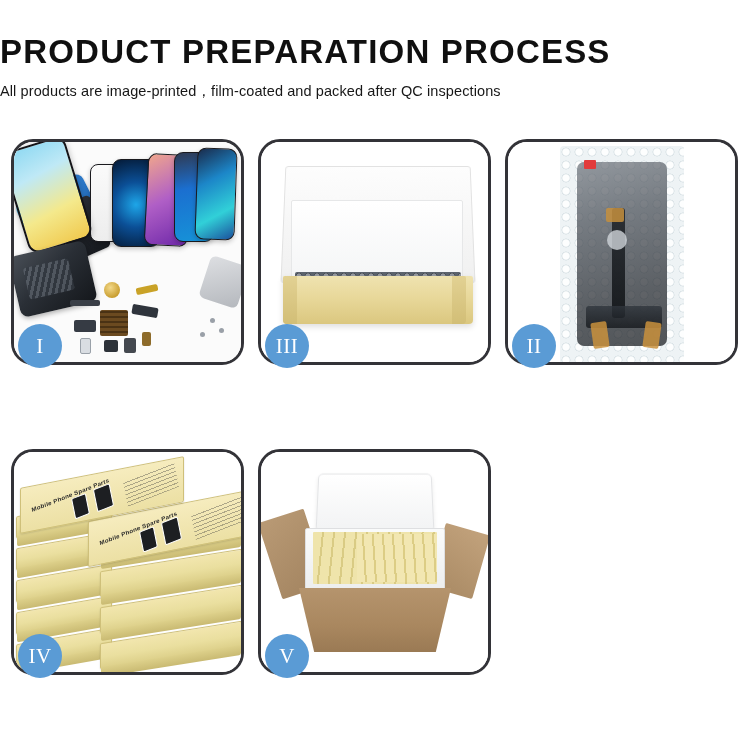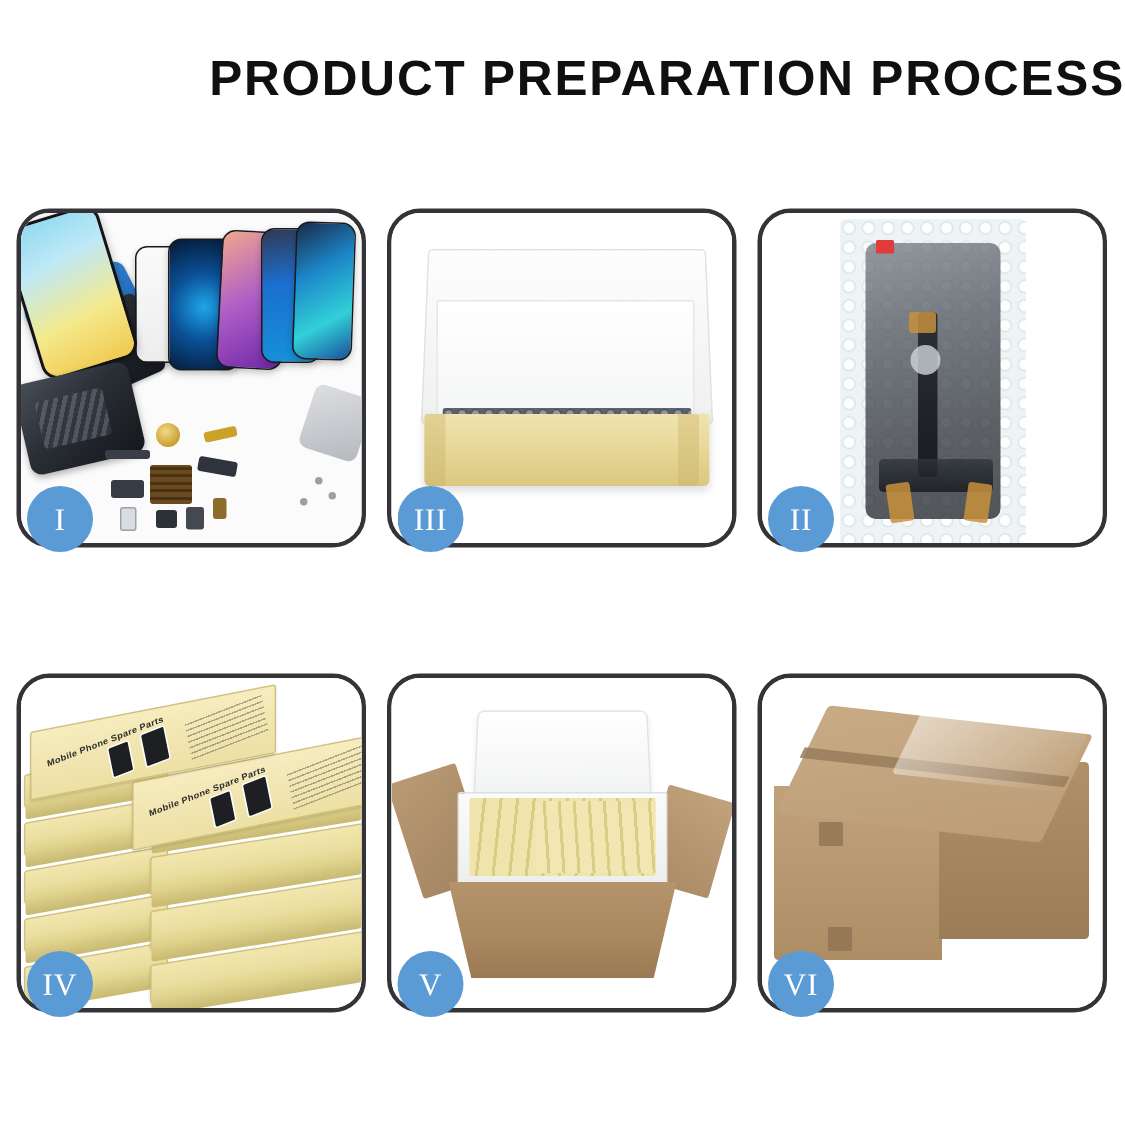--- a/index.html
+++ b/index.html
@@ -5,21 +5,21 @@
   * { box-sizing: border-box; margin: 0; padding: 0; }
   html, body {
     width: 750px; height: 750px;
     background: #ffffff;
     font-family: "Liberation Sans", sans-serif;
     overflow: hidden;
   }
   .page { position: relative; width: 750px; height: 750px; background: #fff; }
 
   
-  .header { padding-top: 34px; text-align: right; }
+  .header { padding-top: 34px; text-align: left; }
   .title {
     font-size: 33px;
     font-weight: 700;
     letter-spacing: 1.2px;
     color: #101010;
     line-height: 1.1;
     white-space: nowrap;
     font-family: "Liberation Sans", sans-serif;
   }
   .subtitle {
@@ -336,20 +336,21 @@
     border-radius: 3px;
   }
 </style>
 </head>
 <body>
 
 <div class="page">
 
   <div class="header">
     <div class="title">PRODUCT PREPARATION PROCESS</div>
+    <div class="subtitle">All products are image-printed，film-coated and packed after QC inspections</div>
   </div>
 
   <div class="grid">
 
     <div class="panel">
       <div class="panel-inner p1">
         <div class="ph ph-a"></div>
         <div class="ph ph-b"></div>
         <div class="ph-screen s1"></div>
         <div class="ph-screen s2"></div>
@@ -460,27 +461,15 @@
         <div class="flap-l"></div>
         <div class="flap-r"></div>
         <div class="foam-box"></div>
         <div class="inner-boxes"></div>
         <div class="inner-boxes2"></div>
         <div class="carton-front"></div>
       </div>
       <div class="badge">V</div>
     </div>
 
-    <div class="panel">
-      <div class="panel-inner p6">
-        <div class="c-left"></div>
-        <div class="c-right"></div>
-        <div class="c-top"></div>
-        <div class="c-top-seam"></div>
-        <div class="c-sheen"></div>
-        <div class="c-tapeL"></div>
-        <div class="c-tapeB"></div>
-      </div>
-      <div class="badge">VI</div>
-    </div>
 
   </div>
 </div>
 
 </body></html>

